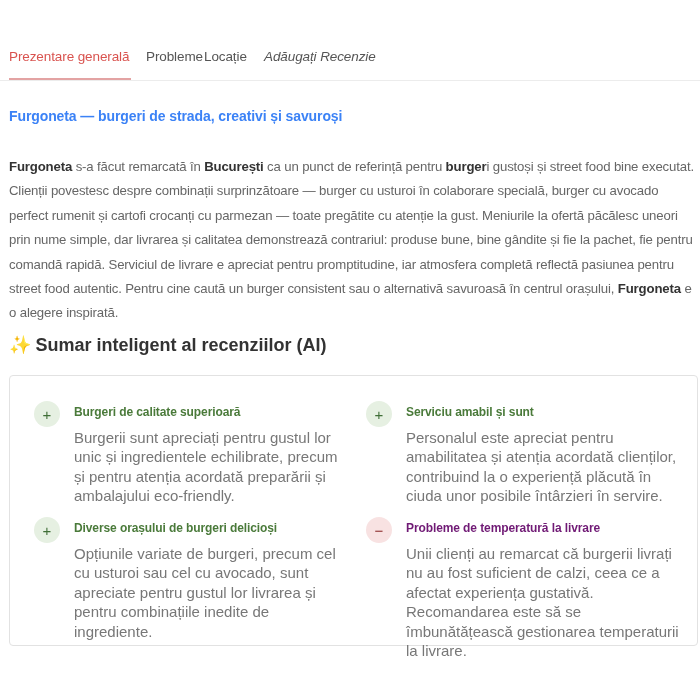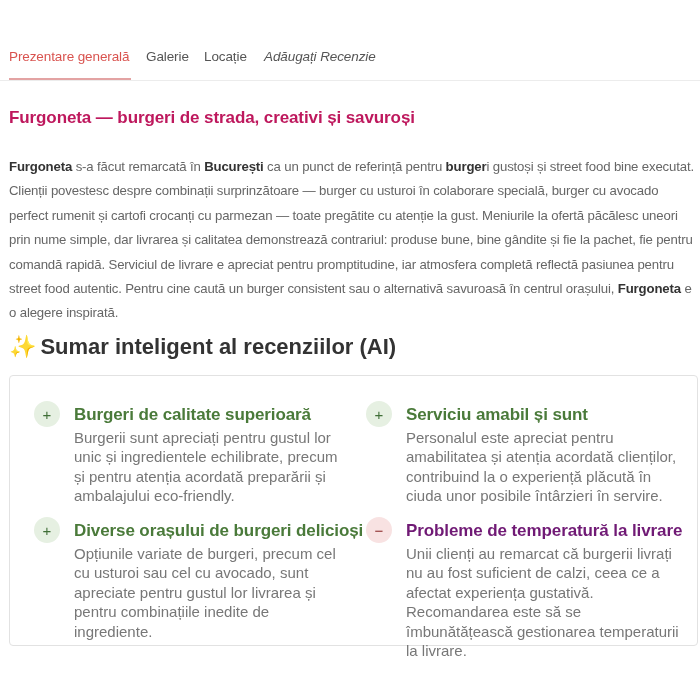--- a/index.html
+++ b/index.html
@@ -4,45 +4,45 @@
   <style>
     * { box-sizing: border-box; margin: 0; padding: 0; }
     html, body { width: 700px; height: 700px; background: #ffffff; overflow: hidden; }
     body { font-family: "Liberation Sans", "DejaVu Sans", sans-serif; color: #333; position: relative; }
 
     .tabs { position: absolute; left: 0; top: 0; width: 700px; height: 81px; border-bottom: 1px solid #ececec; }
     .tab { position: absolute; top: 49px; font-size: 13.5px; color: #555; cursor: pointer; white-space: nowrap; letter-spacing: -0.1px; }
     .tab.active { color: #d9534f; }
     .tab-underline { position: absolute; left: 9px; top: 78px; width: 122px; height: 2px; background: #e3a3a3; }
 
-    .title { position: absolute; left: 9px; top: 108px; font-size: 17px; color: #be185d; white-space: nowrap; letter-spacing: -0.1px; }
+    .title { position: absolute; left: 9px; top: 108px; font-size: 14px; color: #3b82f6; white-space: nowrap; letter-spacing: -0.1px; }
 
     .desc { position: absolute; left: 9px; top: 155px; width: 690px; font-size: 13.2px; line-height: 24.4px; color: #666; letter-spacing: -0.15px; }
     .desc b { color: #333; font-weight: bold; }
 
-    .ai-heading { position: absolute; left: 9px; top: 334px; font-size: 22px; color: #333; white-space: nowrap; }
+    .ai-heading { position: absolute; left: 9px; top: 334px; font-size: 18px; color: #333; white-space: nowrap; }
     .ai-heading .sparkle { color: #f5b32c; margin-right: 4px; }
 
     .card { position: absolute; left: 9px; top: 375px; width: 689px; height: 271px; border: 1px solid #e2e2e2; border-radius: 4px; background: #fff; }
 
     .item { position: absolute; width: 300px; }
     .item .badge { position: absolute; left: 0; top: 0; width: 26px; height: 26px; border-radius: 50%; display: flex; align-items: center; justify-content: center; font-size: 15px; }
     .item .badge.pos { background: #e6f0e2; color: #3f6e36; }
     .item .badge.neg { background: #f8e2e2; color: #8a2a2a; }
-    .item .item-title { position: absolute; left: 40px; top: 4px; font-size: 17px; font-weight: bold; white-space: nowrap; letter-spacing: -0.1px; text-align: right; }
+    .item .item-title { position: absolute; left: 40px; top: 4px; font-size: 12px; font-weight: bold; white-space: nowrap; letter-spacing: -0.1px; text-align: right; }
     .item .item-title.pos { color: #4a7a3a; }
     .item .item-title.neg { color: #701a75; }
     .item .item-text { position: absolute; left: 40px; top: 27px; width: 275px; font-size: 15px; line-height: 19.4px; color: #777; }
   </style>
 </head>
 <body>
 
 <div class="tabs">
   <span class="tab active" style="left:9px;">Prezentare generală</span>
-  <span class="tab" style="left:146px;">Galerie</span>
+  <span class="tab" style="left:146px;">Probleme</span>
   <span class="tab" style="left:204px;">Locație</span>
   <span class="tab" style="left:264px;font-style:italic;">Adăugați Recenzie</span>
   <div class="tab-underline"></div>
 </div>
 
 <h2 class="title">Furgoneta — burgeri de strada, creativi și savuroși</h2>
 
 <p class="desc"><b>Furgoneta</b><span> s-a făcut remarcată în </span><b>București</b><span> ca un punct de referință pentru </span><b>burger</b><span>i gustoși și street food bine executat. Clienții povestesc despre combinații surprinzătoare — burger cu usturoi în colaborare specială, burger cu avocado perfect rumenit și cartofi crocanți cu parmezan — toate pregătite cu atenție la gust. Meniurile la ofertă păcălesc uneori prin nume simple, dar livrarea și calitatea demonstrează contrariul: produse bune, bine gândite și fie la pachet, fie pentru comandă rapidă. Serviciul de livrare e apreciat pentru promptitudine, iar atmosfera completă reflectă pasiunea pentru street food autentic. Pentru cine caută un burger consistent sau o alternativă savuroasă în centrul orașului, </span><b>Furgoneta</b><span> e o alegere inspirată.</span></p>
 
 <h3 class="ai-heading"><span class="sparkle">✨</span><span>Sumar inteligent al recenziilor (AI)</span></h3>

